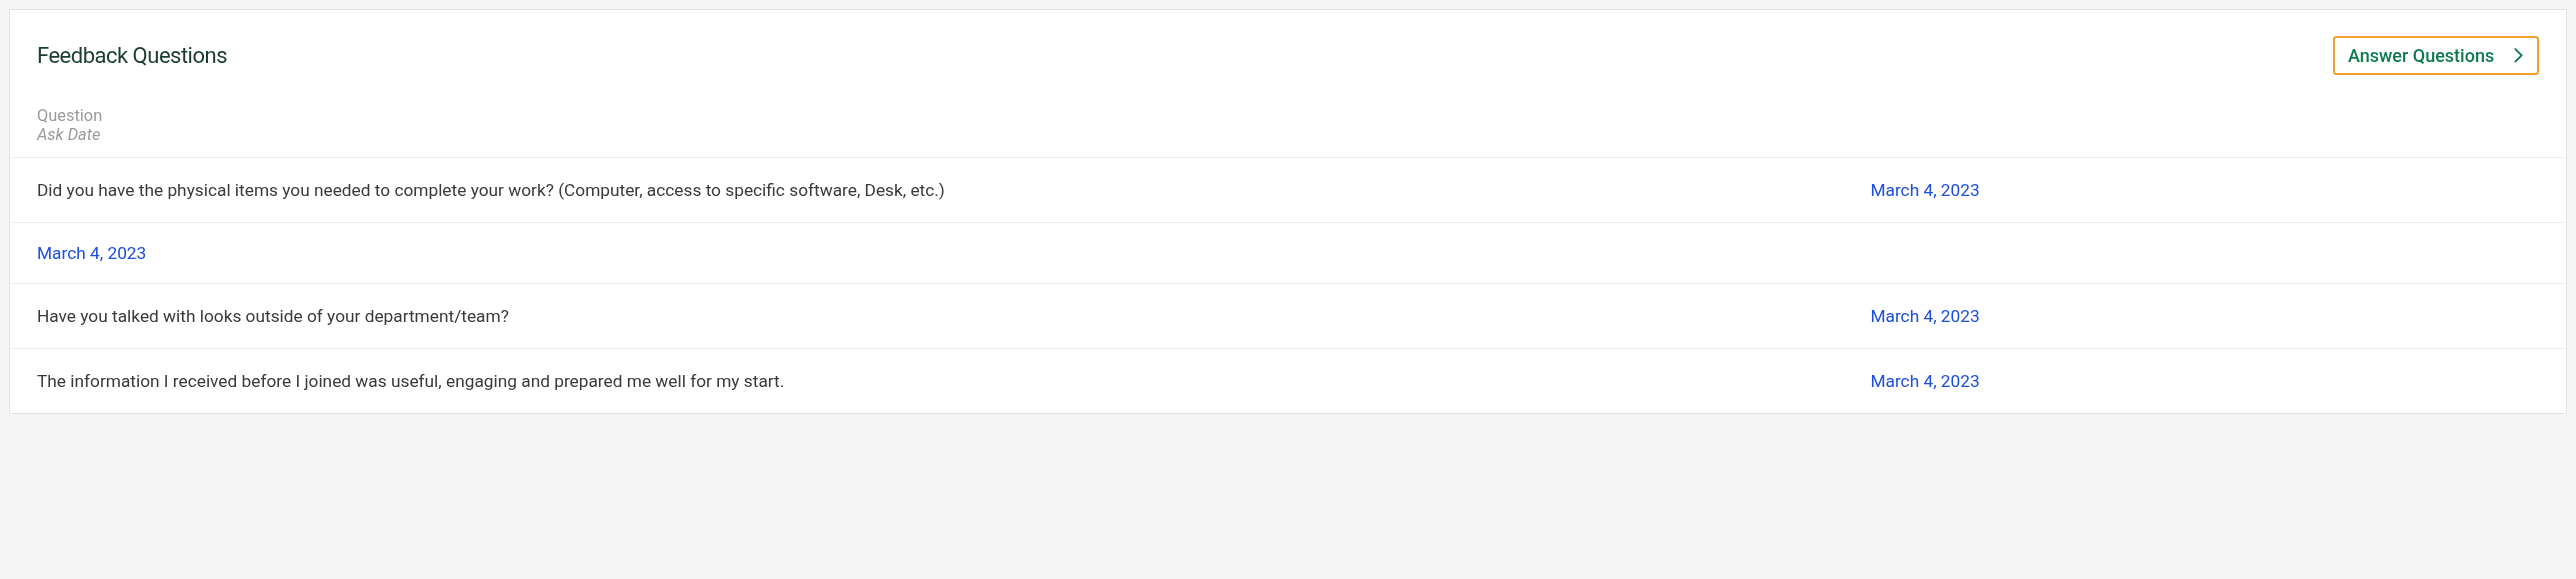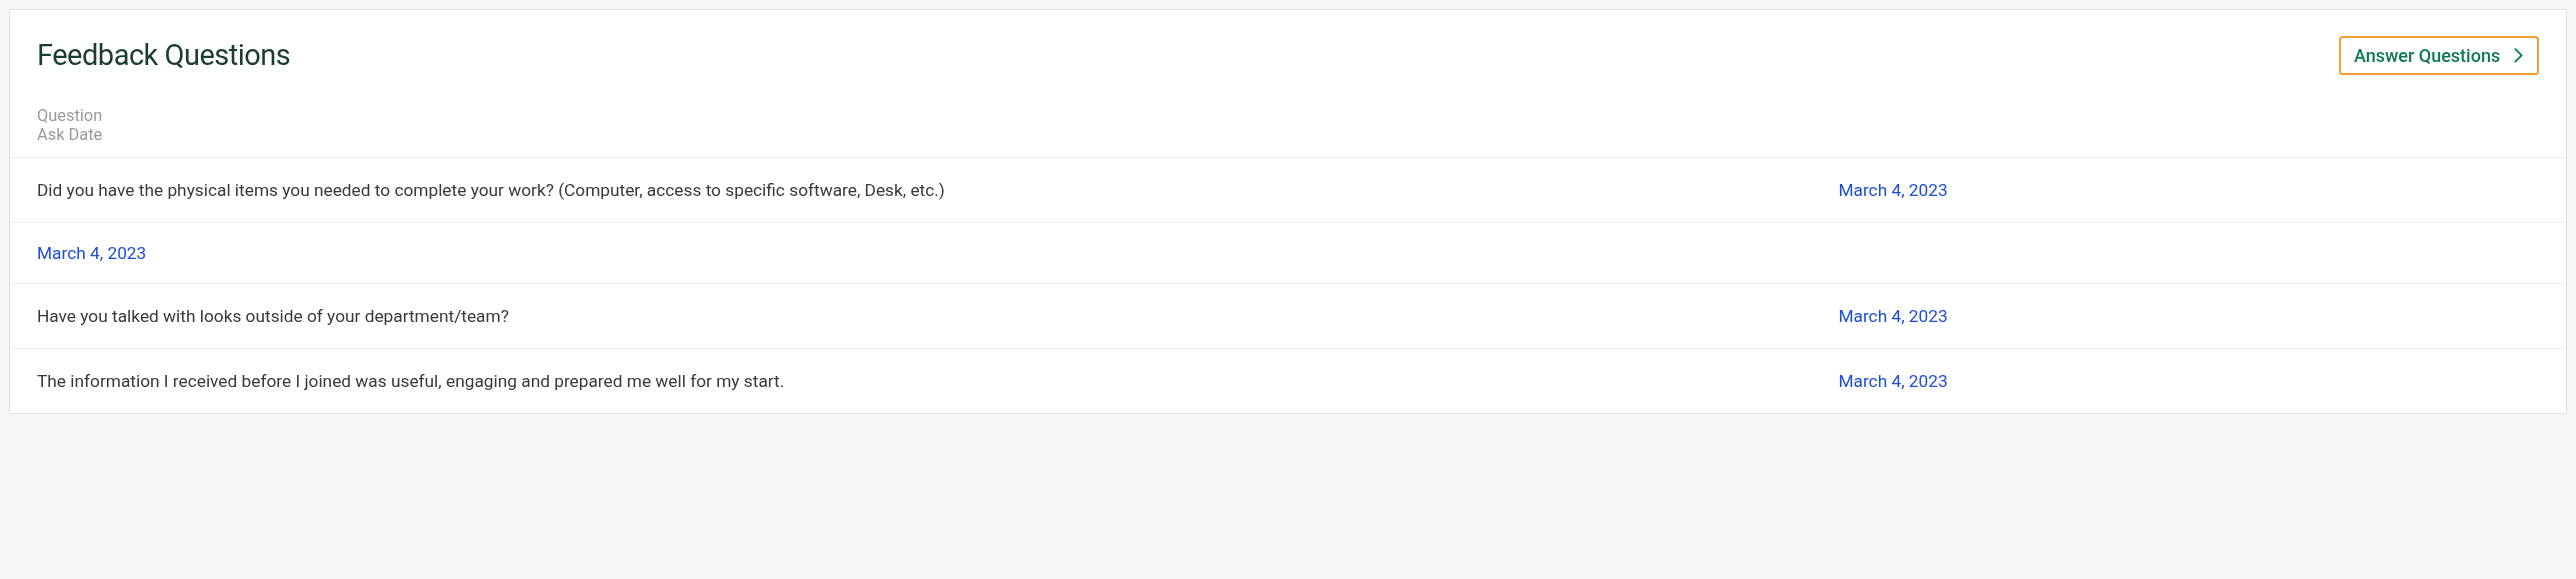--- a/index.html
+++ b/index.html
@@ -17,32 +17,32 @@
       border: 0.9px solid #e0e0e0;
       border-radius: 1.8px;
     }
     .panel-header {
       display: flex;
       justify-content: space-between;
       align-items: center;
       padding: 25.5px 27px 18px 27px;
     }
     .panel-title {
-      font-size: 29px;
+      font-size: 22px;
       font-weight: 400;
       color: #1a3d2e;
       letter-spacing: -0.5px;
     }
     .answer-button {
       border: 2.7px solid #f0a030;
       border-radius: 3.6px;
       padding: 7.3px 12.8px;
       display: inline-flex;
       align-items: center;
-      gap: 13px;
+      gap: 19px;
       color: #0d7a4f;
       font-size: 18px;
       font-weight: 500;
       cursor: pointer;
       background: #ffffff;
     }
     .answer-button .chevron {
       display: inline-flex;
       align-items: center;
     }
@@ -56,26 +56,28 @@
       flex: 0 0 72%;
       color: #9a9a9a;
       font-size: 16.4px;
       font-weight: 400;
     }
     .col-date {
       flex: 0 0 28%;
       color: #9a9a9a;
       font-size: 16.4px;
       font-weight: 400;
+      font-style: italic;
     }
     .table-row {
       display: flex;
       padding: 20px 27px;
       border-bottom: 0.9px solid #eeeeee;
       align-items: center;
+      gap: 32px;
     }
     .table-row:last-child {
       border-bottom: none;
     }
     .row-question {
       flex: 0 0 72%;
       color: #3a3a3a;
       font-size: 17.3px;
       line-height: 1.4;
     }

